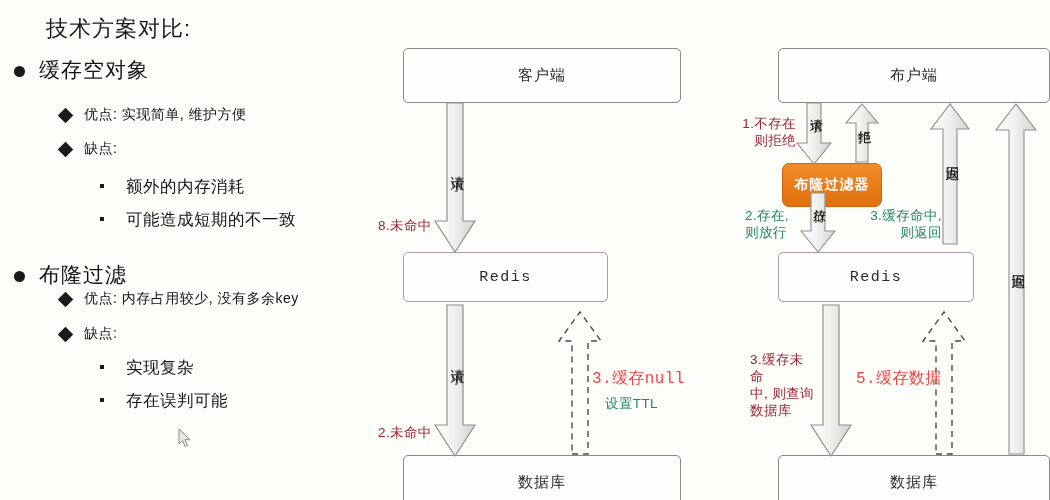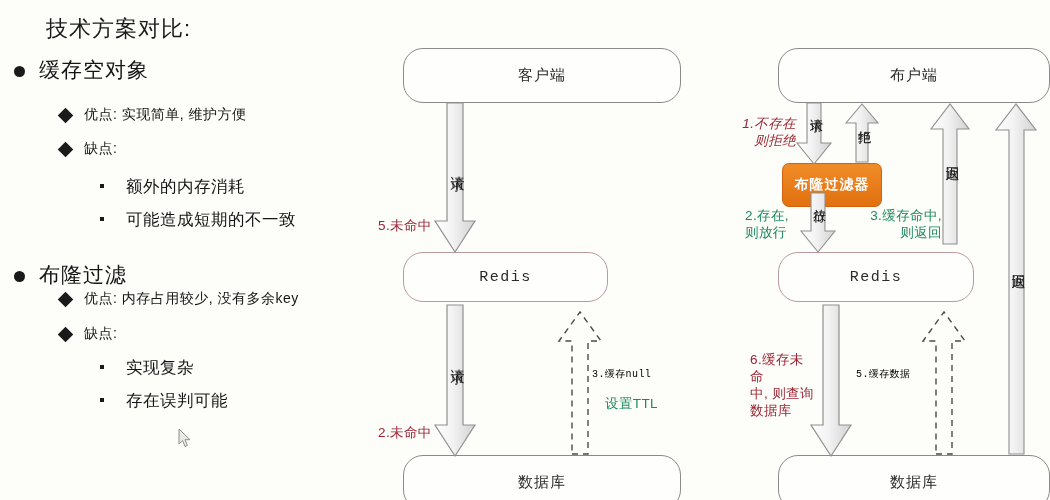--- a/index.html
+++ b/index.html
@@ -22,21 +22,21 @@
   .l2{position:absolute;font-size:14px;letter-spacing:.5px;color:#141414;}
   .l2 .dia{display:inline-block;width:11px;height:11px;background:#1a1a1a;transform:rotate(45deg);vertical-align:middle;margin-right:13px;}
   .l3{position:absolute;font-size:16.5px;letter-spacing:.5px;color:#141414;}
   .l3 .sq{display:inline-block;width:4px;height:4px;background:#1a1a1a;vertical-align:middle;margin-right:22px;margin-bottom:3px;}
 
   
   .node{
     position:absolute;
     box-sizing:border-box;
     border:1.4px solid #8a8a8a;
-    border-radius:20px;
+    border-radius:5px;
     background:#fefefd;
     display:flex;align-items:center;justify-content:center;
     font-size:15px;color:#2b2b2b;letter-spacing:1px;
   }
   .node.redis{border-color:#b99aa0;font-family:"Liberation Mono","DejaVu Sans Mono",monospace;font-size:15px;letter-spacing:1.5px;}
   .node.bloom{
     border:1.4px solid #d2620d;
     background:linear-gradient(180deg,#f08c28 0%,#e2700f 100%);
     color:#ffffff;font-size:14px;font-weight:bold;letter-spacing:1px;
     border-radius:7px;
@@ -51,21 +51,21 @@
     font-size:14px;color:#1a1a1a;letter-spacing:1px;
     writing-mode:vertical-rl;text-orientation:upright;
     line-height:1.02;
     text-align:center;
     white-space:nowrap;
   }
 
   .note{position:absolute;font-size:13.5px;line-height:1.25;letter-spacing:.4px;white-space:pre-line;}
   .note.red{color:#9b2433;}
   .note.green{color:#1d8a5c;}
-  .note.dark{color:#000000;font-family:"Liberation Mono","DejaVu Sans Mono",monospace;font-size:10px;}
+  .note.dark{color:#ef4444;font-family:"Liberation Mono","DejaVu Sans Mono",monospace;font-size:16px;}
   .note.greens{color:#1d8a5c;}
 
   
   .cursor{position:absolute;left:178px;top:428px;width:14px;height:20px;}
 </style>
 </head>
 <body>
 
 <div class="root">
 
@@ -144,21 +144,21 @@
       </svg>
     </div>
     <div class="arrow-label" style="left:443px;top:358px;width:22px;">请求</div>
 
     <div class="arrow" style="left:556px;top:310px;">
       <svg width="48" height="145" viewBox="0 0 48 145">
         <path d="M16,144 L32,144 L32,31 L45,31 L24,2 L3,31 L16,31 Z" fill="none" stroke="#4a4a4a" stroke-width="1.4" stroke-dasharray="6,5"></path>
       </svg>
     </div>
 
-    <div class="note red" style="left:378px;top:218px;">5.未命中</div>
+    <div class="note red" style="left:378px;top:218px;">8.未命中</div>
     <div class="note red" style="left:378px;top:425px;">2.未命中</div>
     <div class="note dark" style="left:592px;top:369px;">3.缓存null</div>
     <div class="note greens" style="left:605px;top:396px;">设置TTL</div>
   </div>
 
   <div>
 
     <div class="node" style="left:778px;top:48px;width:272px;height:55px;">
       <span>布户端</span>
     </div>
@@ -215,25 +215,25 @@
         <path d="M13,0 L29,0 L29,120 L41,120 L21,151 L1,120 L13,120 Z" fill="url(#gA)" stroke="#8f8f8f" stroke-width="1.2"></path>
       </svg>
     </div>
 
     <div class="arrow" style="left:920px;top:310px;">
       <svg width="48" height="145" viewBox="0 0 48 145">
         <path d="M16,144 L32,144 L32,31 L45,31 L24,2 L3,31 L16,31 Z" fill="none" stroke="#4a4a4a" stroke-width="1.4" stroke-dasharray="6,5"></path>
       </svg>
     </div>
 
-    <div class="note red" style="left:734px;top:116px;text-align:right;width:62px;font-style:italic;">1.不存在
+    <div class="note red" style="left:734px;top:116px;text-align:right;width:62px;">1.不存在
 则拒绝</div>
     <div class="note green" style="left:745px;top:208px;text-align:left;width:56px;">2.存在,
 则放行</div>
     <div class="note green" style="left:862px;top:208px;text-align:right;width:80px;">3.缓存命中,
 则返回</div>
-    <div class="note red" style="left:750px;top:352px;text-align:left;width:66px;">6.缓存未命
+    <div class="note red" style="left:750px;top:352px;text-align:left;width:66px;">3.缓存未命
 中, 则查询
 数据库</div>
     <div class="note dark" style="left:856px;top:369px;">5.缓存数据</div>
   </div>
 
 </div>
 
 </body></html>

